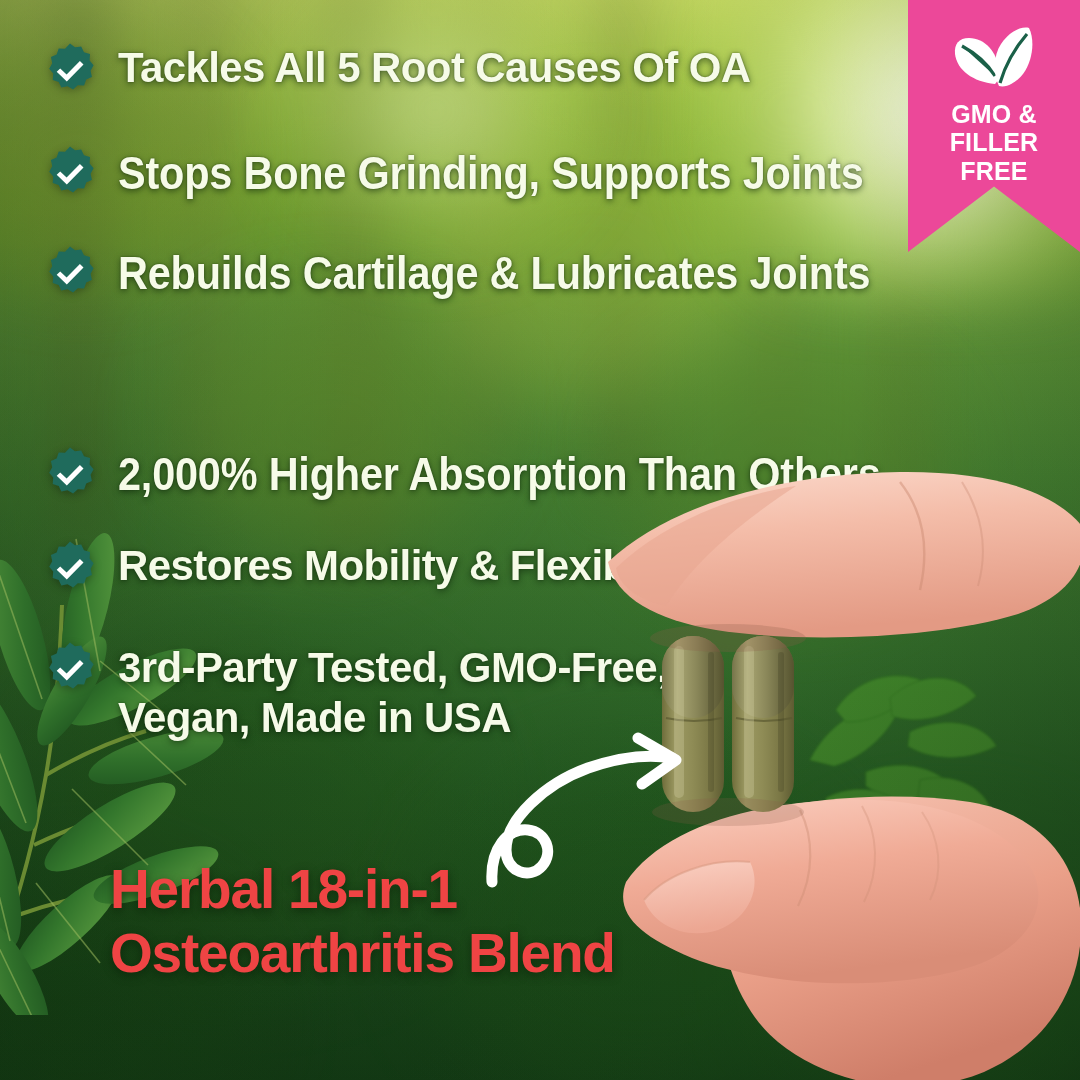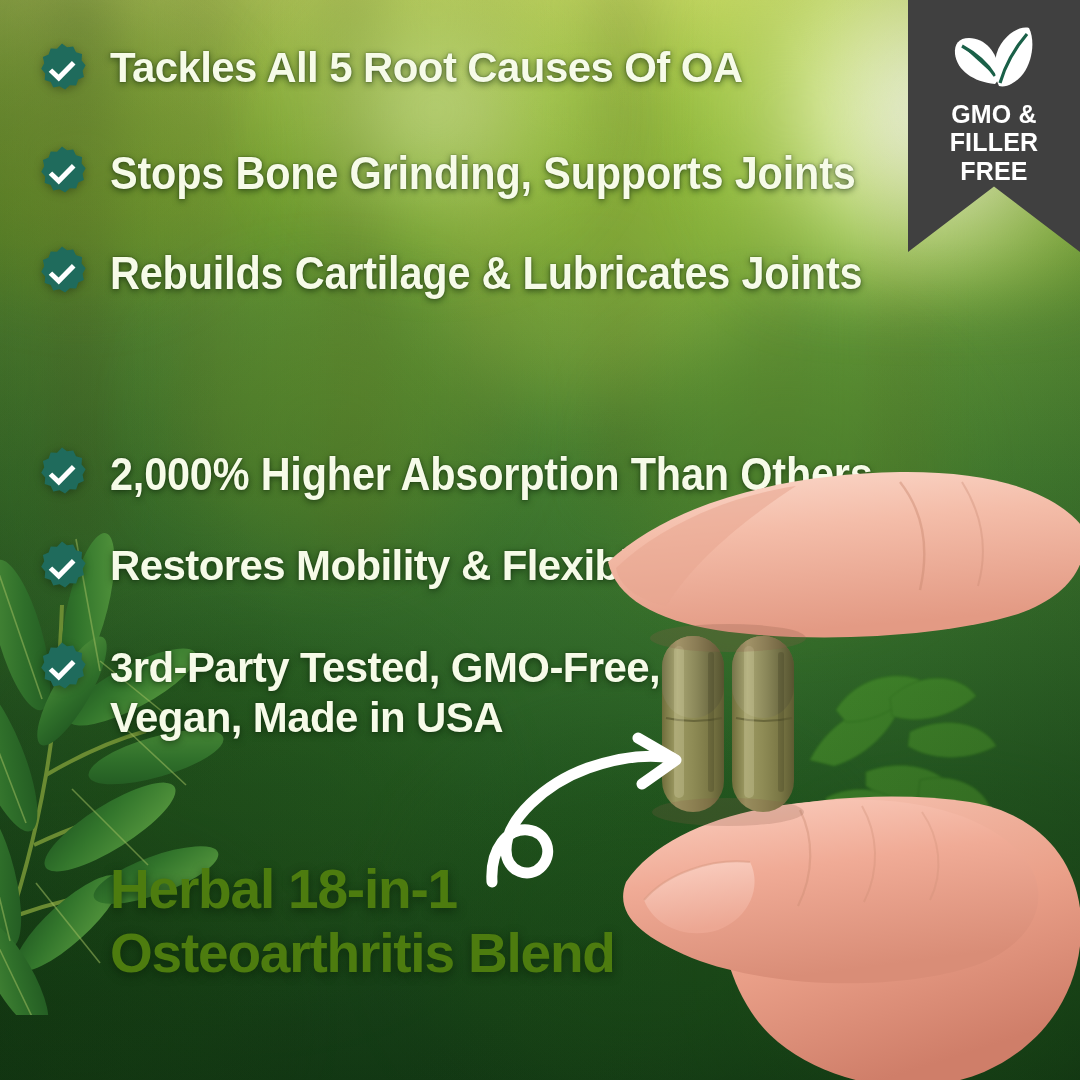--- a/index.html
+++ b/index.html
@@ -56,21 +56,21 @@
       radial-gradient(ellipse at 50% 30%, rgba(0,0,0,0) 42%, rgba(10,32,8,.30) 100%),
       linear-gradient(180deg, rgba(255,255,255,.06) 0%, rgba(0,0,0,0) 22%, rgba(6,26,6,.34) 100%);
   }
   
   .bg-textwash{
     position:absolute;left:0;top:0;width:720px;height:1080px;
     background:linear-gradient(90deg, rgba(12,40,12,.20) 0%, rgba(12,40,12,.10) 55%, rgba(12,40,12,0) 100%);
   }
 
   
-  .bullets{position:absolute;left:0;top:0;width:1060px;height:760px;}
+  .bullets{position:absolute;left:8px;top:0;width:1060px;height:760px;}
   .bullet-row{position:absolute;display:flex;align-items:flex-start;}
 
   .badge{
     position:relative;
     width:52px;height:52px;flex:0 0 52px;
     display:flex;align-items:center;justify-content:center;
     filter:drop-shadow(0 2px 4px rgba(0,0,0,.30));
   }
   .badge svg{width:52px;height:52px;display:block;}
 
@@ -90,21 +90,21 @@
   .f-round{
     font-family:"Liberation Sans", sans-serif;
     font-weight:700;
     font-size:41px;
     letter-spacing:-.6px;
   }
 
   
   .ribbon{
     position:absolute;left:908px;top:0;width:172px;height:252px;
-    background:#404040;
+    background:#ec4899;
     clip-path:polygon(0 0, 100% 0, 100% 100%, 50% 74%, 0 100%);
     filter:drop-shadow(-3px 3px 6px rgba(0,0,0,.28));
     display:flex;flex-direction:column;align-items:center;
     padding-top:26px;
   }
   .ribbon-leaves{width:86px;height:62px;}
   .ribbon-text{
     margin-top:12px;
     color:#ffffff;
     font-family:"Liberation Sans", sans-serif;
@@ -120,21 +120,21 @@
 
   
   .hand-wrap{position:absolute;left:600px;top:430px;width:490px;height:660px;}
 
   
   .arrow{position:absolute;left:470px;top:720px;width:230px;height:180px;}
 
   
   .headline{
     position:absolute;left:110px;top:858px;width:620px;
-    color:#4d7c0f;
+    color:#ef4444;
     font-family:"Liberation Sans", sans-serif;
     font-weight:700;
     font-size:55px;
     line-height:1.16;
     letter-spacing:-1.2px;
     text-shadow:0 3px 10px rgba(8,30,6,.62);
     white-space:pre-line;
   }
 </style>
 </head>

